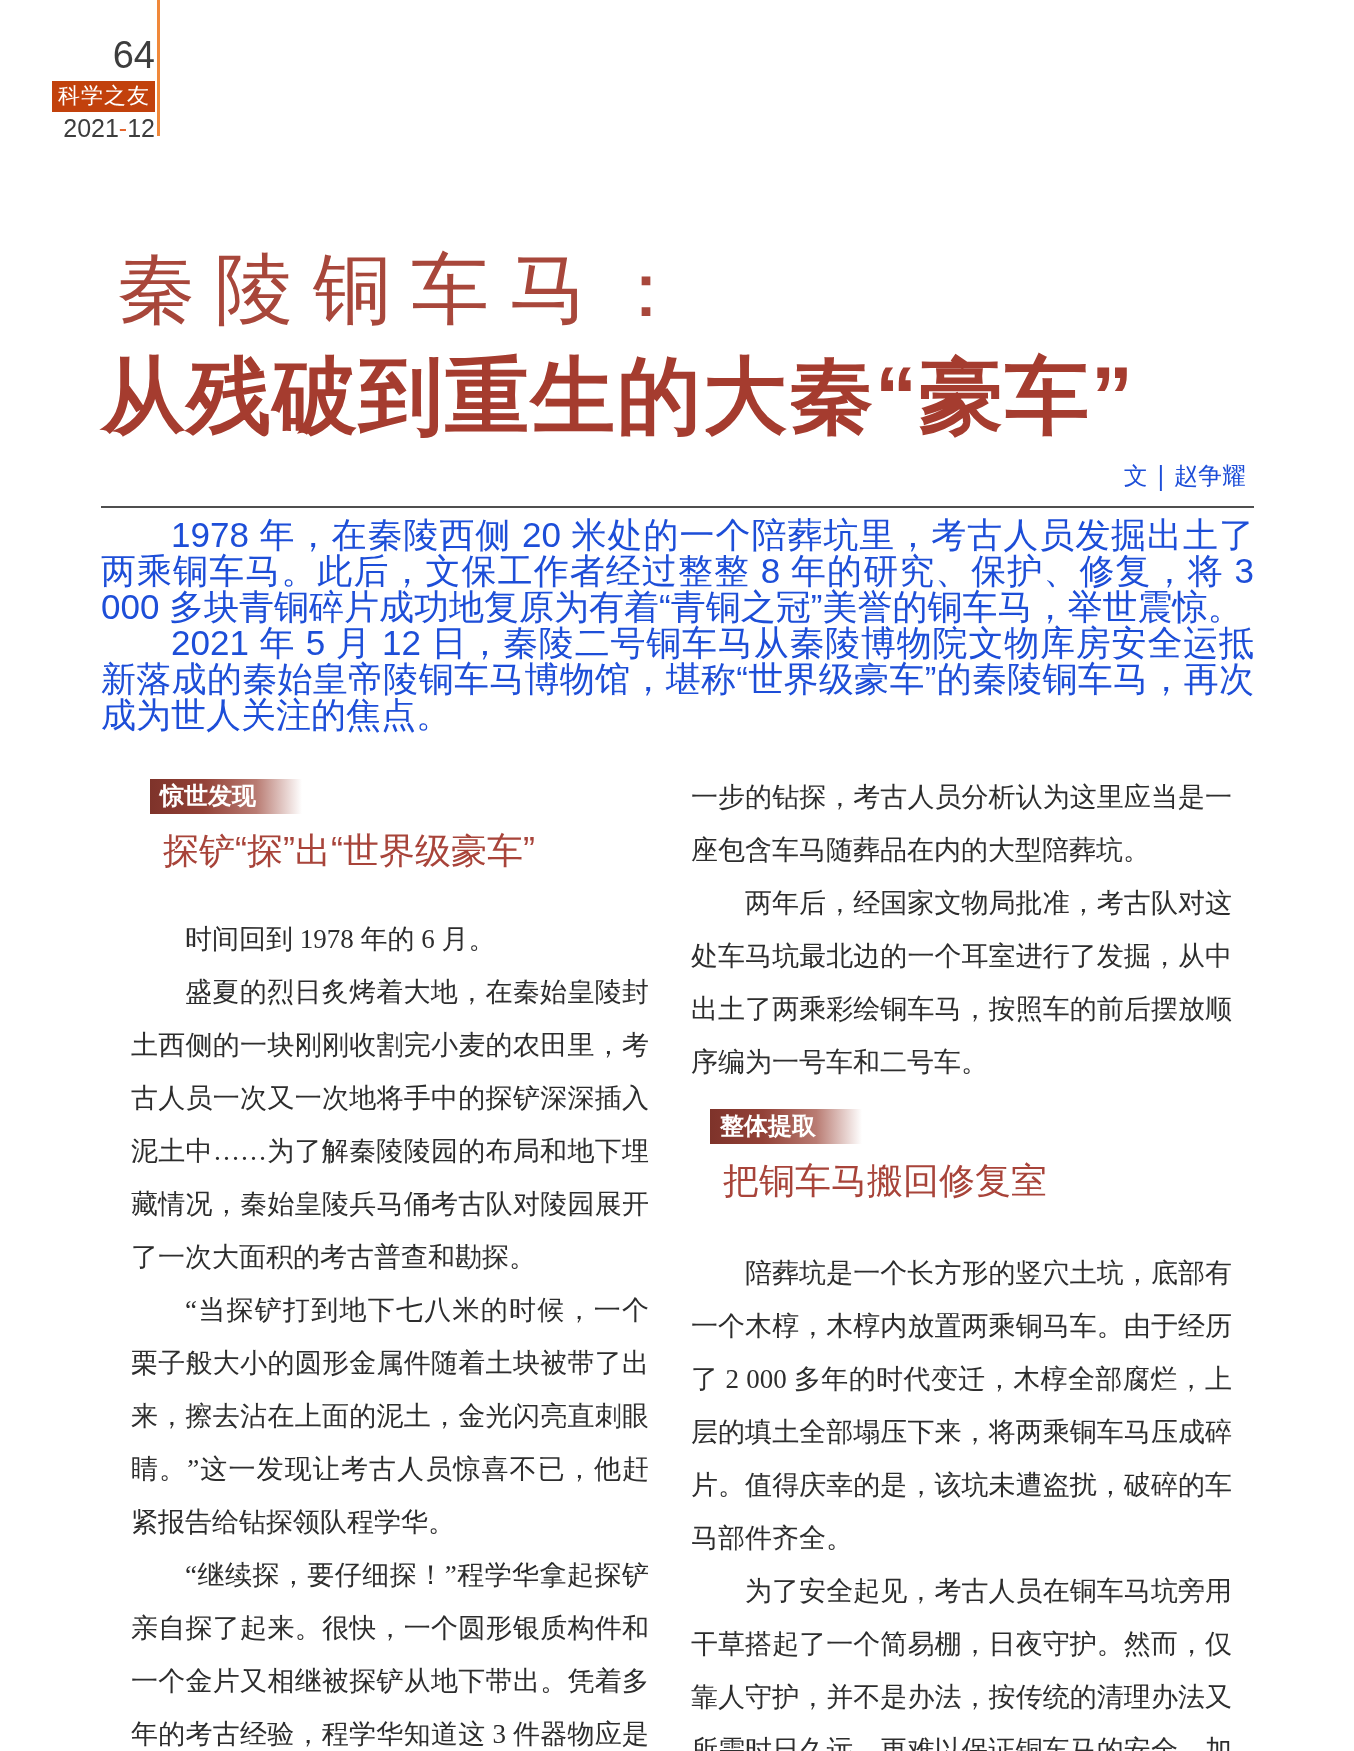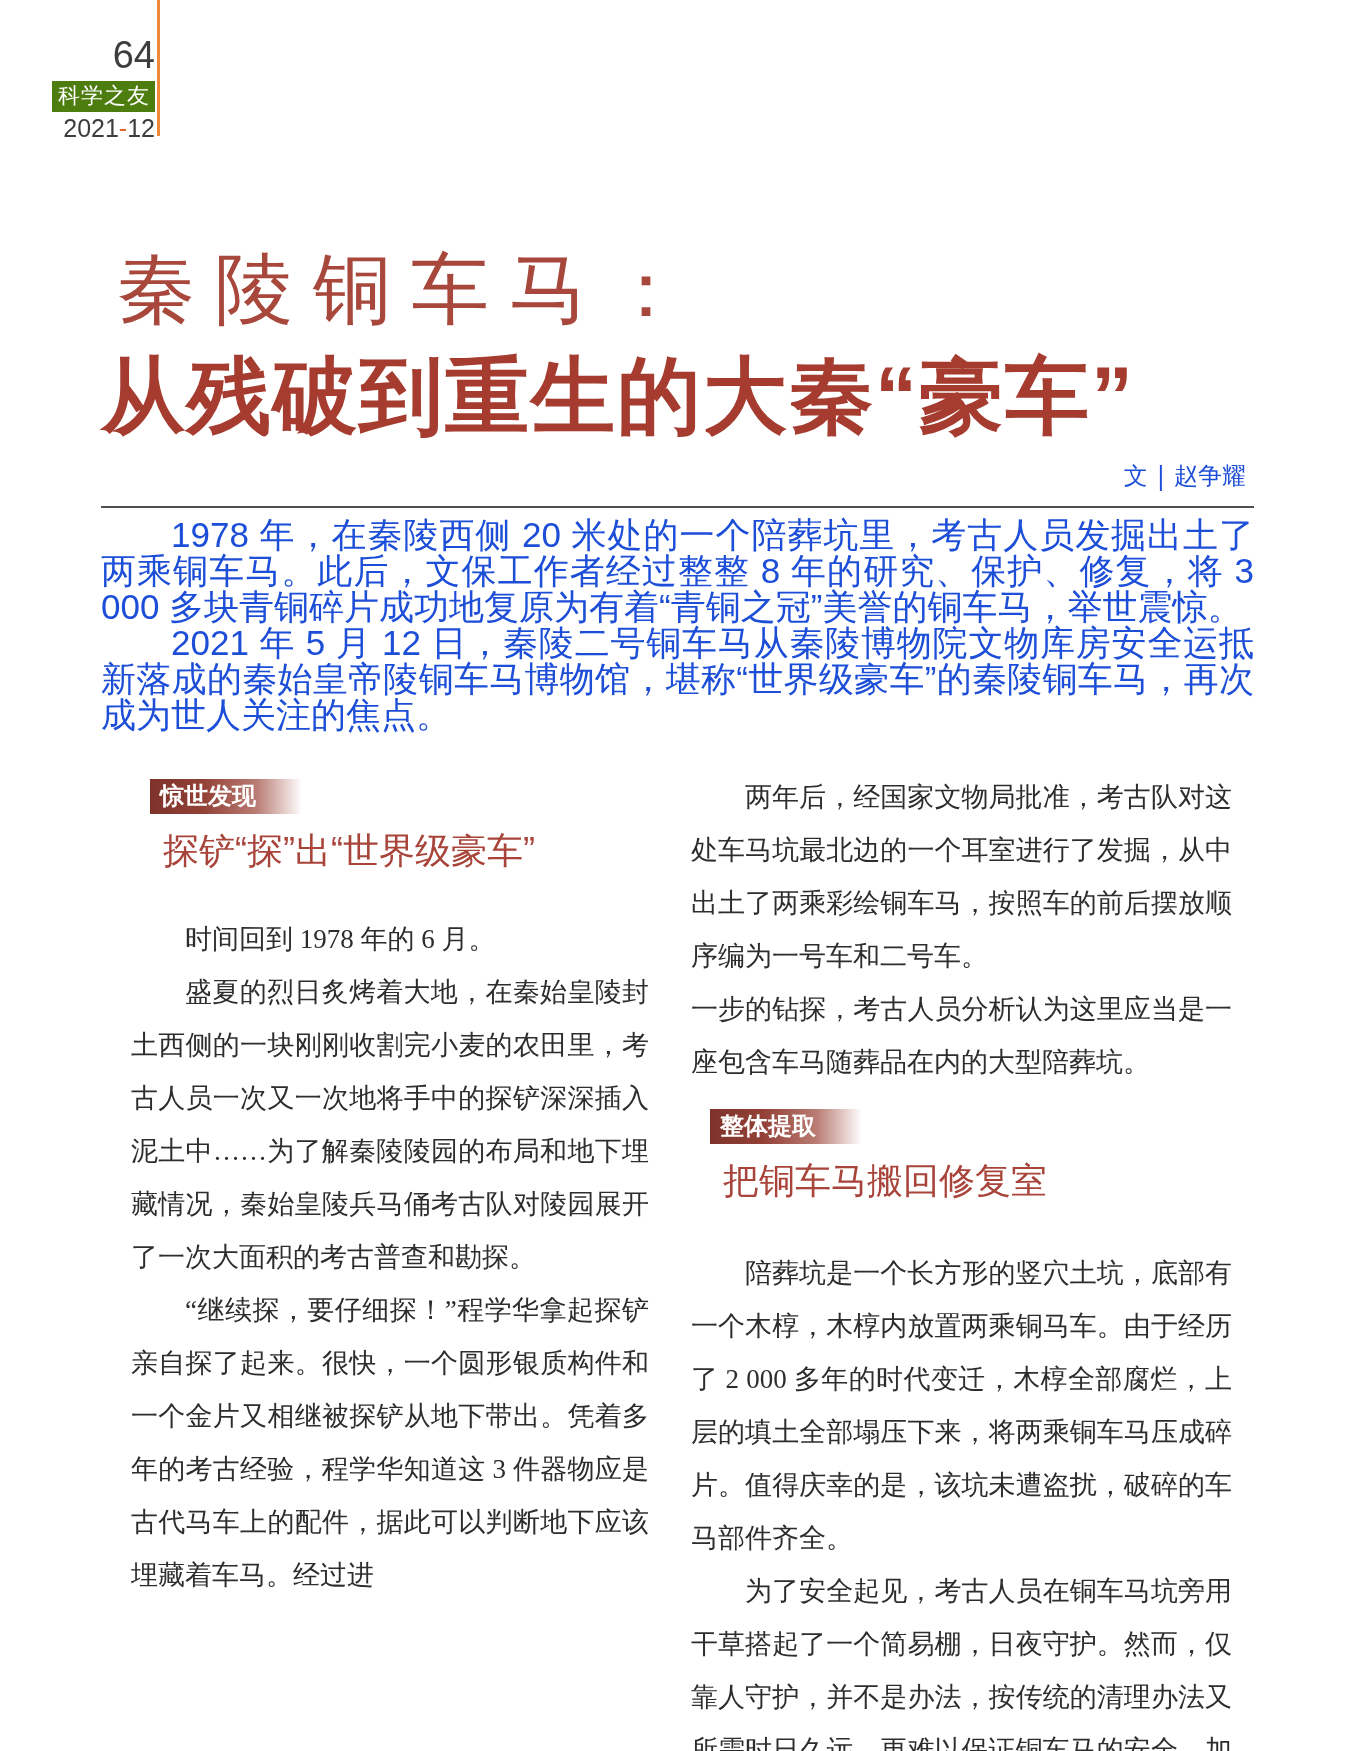--- a/index.html
+++ b/index.html
@@ -16,21 +16,21 @@
   
   .accent-line {
     position: absolute; left: 157px; top: 0;
     width: 3px; height: 136px;
     background: #F0883A;
   }
   .corner { position: absolute; top: 0; left: 0; width: 155px; text-align: right; }
   .page-number { margin-top: 36px; font-size: 38px; color: #3d3d3d; line-height: 1; }
   .magazine-badge {
     display: inline-block; margin-top: 7px;
-    background: #4d7c0f; color: #fff;
+    background: #c2410c; color: #fff;
     font-size: 22px; line-height: 1; padding: 4px 5px 5px 6px;
     font-weight: 500; letter-spacing: 1px;
   }
   .issue { margin-top: 4px; font-size: 25px; color: #3d3d3d; line-height: 1; }
   .issue .dash { color: #E4642C; }
 
   
   .main { position: absolute; top: 0; left: 101px; width: 1153px; }
 
   .title-light {
@@ -108,26 +108,27 @@
 
     <div class="columns">
 
       <div class="col-left">
         <div class="section-block">
           <span class="badge">惊世发现</span>
           <h2 class="sec-heading">探铲“探”出“世界级豪车”</h2>
         </div>
         <p class="body">时间回到 1978 年的 6 月。</p>
         <p class="body">盛夏的烈日炙烤着大地，在秦始皇陵封土西侧的一块刚刚收割完小麦的农田里，考古人员一次又一次地将手中的探铲深深插入泥土中……为了解秦陵陵园的布局和地下埋藏情况，秦始皇陵兵马俑考古队对陵园展开了一次大面积的考古普查和勘探。</p>
+        <p class="body">“当探铲打到地下七八米的时候，一个栗子般大小的圆形金属件随着土块被带了出来，擦去沾在上面的泥土，金光闪亮直刺眼睛。”这一发现让考古人员惊喜不已，他赶紧报告给钻探领队程学华。</p>
         <p class="body">“继续探，要仔细探！”程学华拿起探铲亲自探了起来。很快，一个圆形银质构件和一个金片又相继被探铲从地下带出。凭着多年的考古经验，程学华知道这 3 件器物应是古代马车上的配件，据此可以判断地下应该埋藏着车马。经过进</p>
       </div>
 
       <div class="col-right">
+        <p class="body no-indent">一步的钻探，考古人员分析认为这里应当是一座包含车马随葬品在内的大型陪葬坑。</p>
         <p class="body">两年后，经国家文物局批准，考古队对这处车马坑最北边的一个耳室进行了发掘，从中出土了两乘彩绘铜车马，按照车的前后摆放顺序编为一号车和二号车。</p>
-        <p class="body no-indent">一步的钻探，考古人员分析认为这里应当是一座包含车马随葬品在内的大型陪葬坑。</p>
         <div class="section-block">
           <span class="badge">整体提取</span>
           <h2 class="sec-heading">把铜车马搬回修复室</h2>
         </div>
         <p class="body">陪葬坑是一个长方形的竖穴土坑，底部有一个木椁，木椁内放置两乘铜马车。由于经历了 2 000 多年的时代变迁，木椁全部腐烂，上层的填土全部塌压下来，将两乘铜车马压成碎片。值得庆幸的是，该坑未遭盗扰，破碎的车马部件齐全。</p>
         <p class="body">为了安全起见，考古人员在铜车马坑旁用干草搭起了一个简易棚，日夜守护。然而，仅靠人守护，并不是办法，按传统的清理办法又所需时日久远，更难以保证铜车马的安全。加上当时是</p>
       </div>
 
     </div>
   </div>

